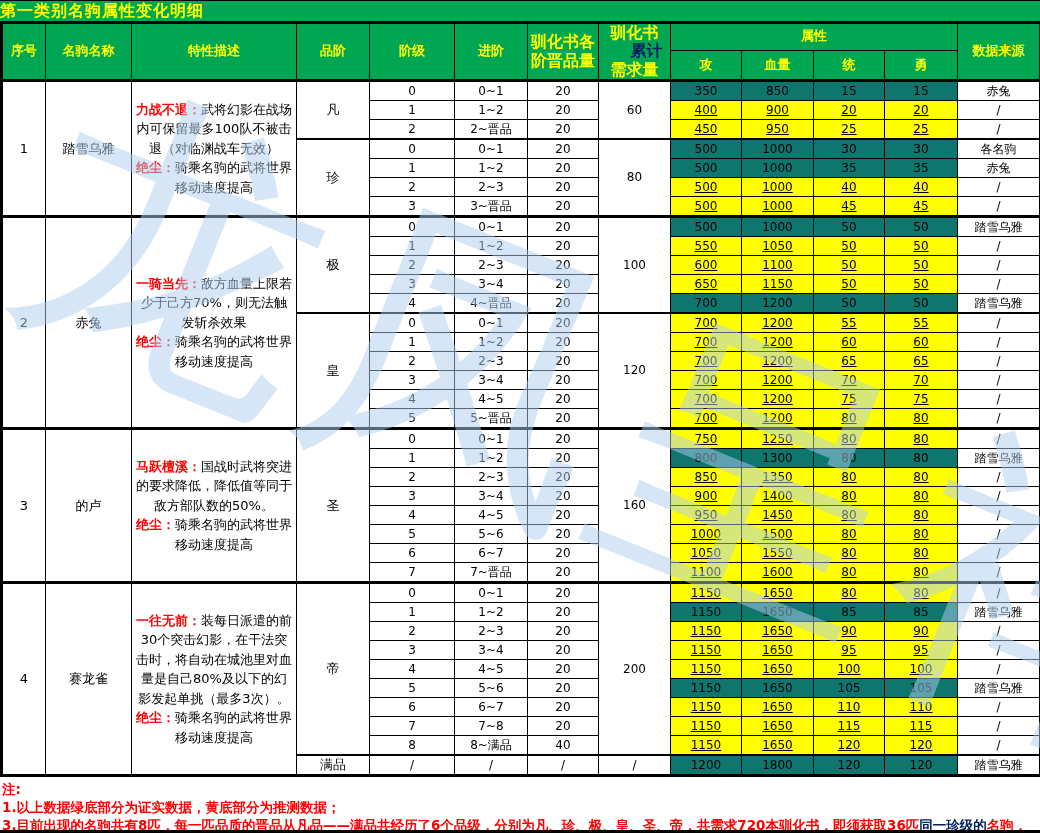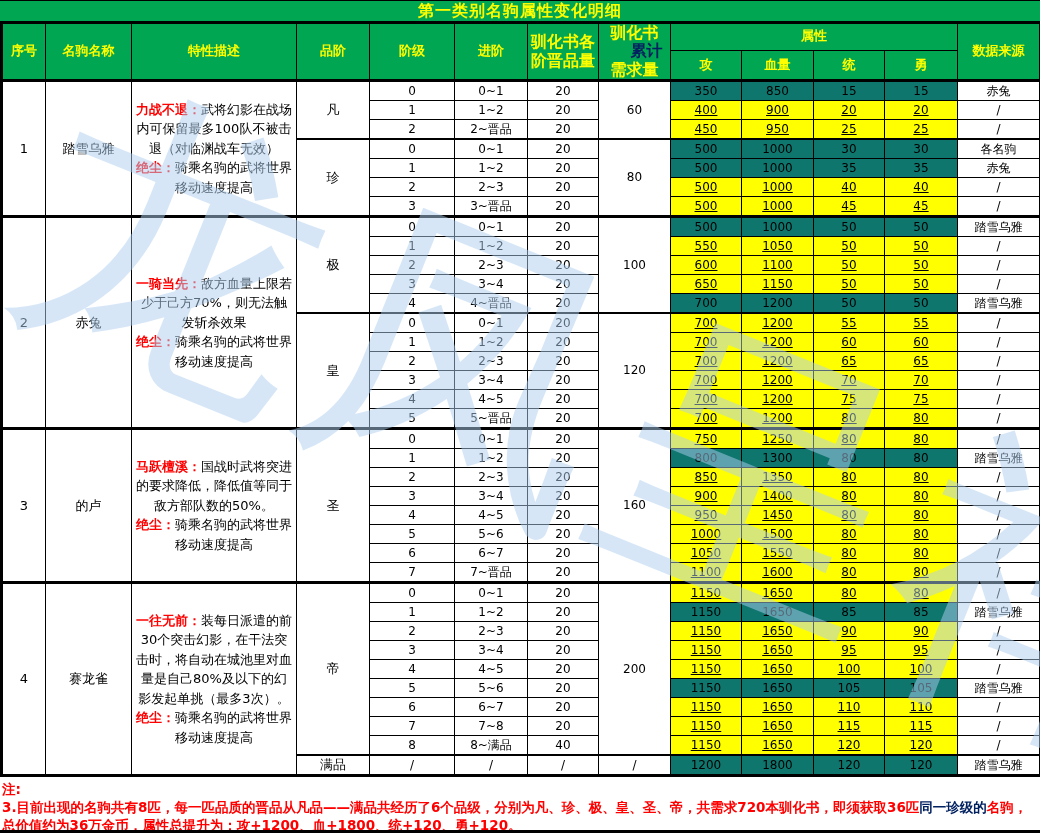--- a/index.html
+++ b/index.html
@@ -1,21 +1,21 @@
 <!DOCTYPE html>
 <html><head>
 <meta charset="utf-8">
 <style>
   html,body{margin:0;padding:0;background:#fff;}
   .sheet{
     position:relative;width:1040px;height:833px;background:#fff;overflow:hidden;
     font-family:"DejaVu Sans","Liberation Sans",sans-serif;box-sizing:border-box;
     border-bottom:3px solid #000;
   }
-  .titlebar{height:20px;background:#00A651;border-top:1px solid #000;text-align:center;}
+  .titlebar{height:20px;background:#00A651;border-top:1px solid #000;text-align:left;}
   .titlebar span{color:#FFFF00;font-weight:bold;font-size:16px;line-height:20px;letter-spacing:1px;}
   table.grid{border-collapse:collapse;table-layout:fixed;width:1040px;border:3px solid #000;position:relative;z-index:1;}
   thead td{
     background:#00A651;color:#FFFF00;font-weight:bold;font-size:13px;text-align:center;
     border:1px solid #000;padding:0 1px;line-height:1.15;overflow:hidden;
   }
   thead td.small{font-size:16px;}
   thead tr.h1 td{height:20px;}
   thead tr.h2 td{height:22px;}
   tbody td{
@@ -486,17 +486,18 @@
           <td class="c-attr v-green">1800</td>
           <td class="c-attr v-green">120</td>
           <td class="c-attr v-green">120</td>
           <td class="c-src">踏雪乌雅</td>
         </tr>
       </tbody>
   </table>
 
   <div class="notes">
     <div class="note-line">注:</div>
+    <div class="note-line">1.以上数据绿底部分为证实数据，黄底部分为推测数据；</div>
     <div class="note-line"><span>3.目前出现的名驹共有8匹，每一匹品质的晋品从凡品——满品共经历了6个品级，分别为凡、珍、极、皇、圣、帝，共需求720本驯化书，即须获取36匹</span><span class="nnavy">同一珍级的</span><span>名驹，总价值约为36万金币，属性总提升为：攻+1200、血+1800、统+120、勇+120。</span></div>
 
   </div>
 
 </div>
 
 </body></html>

